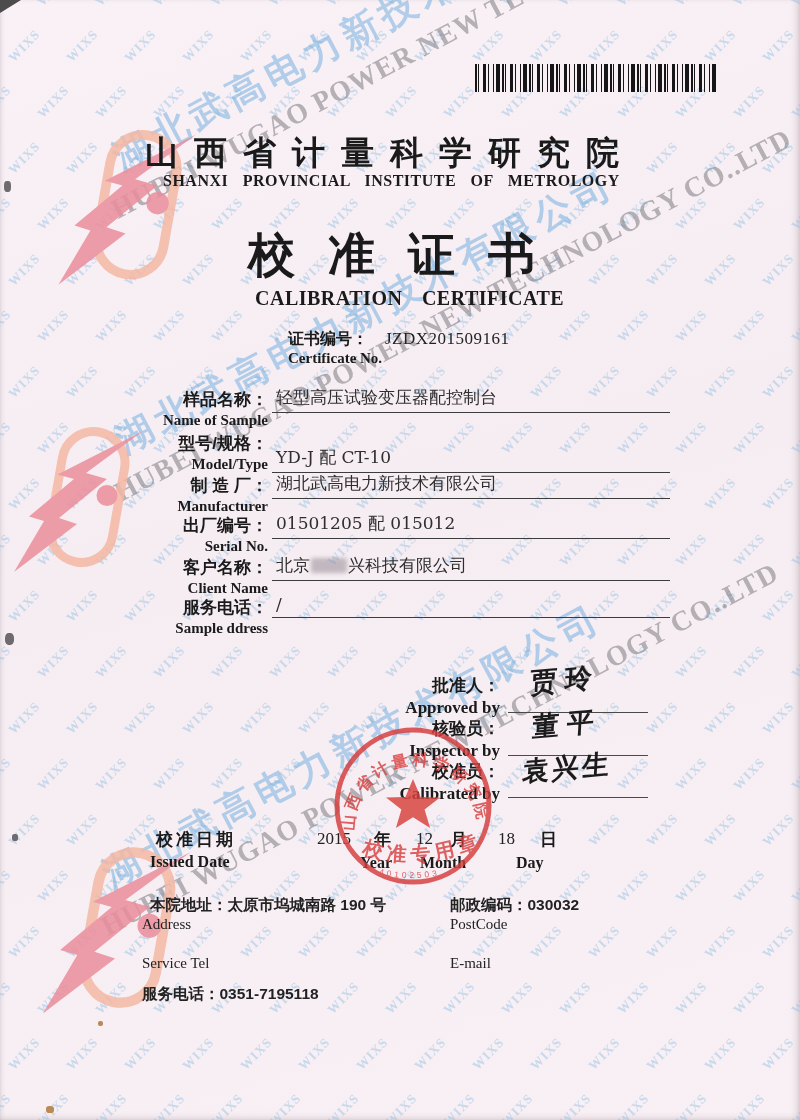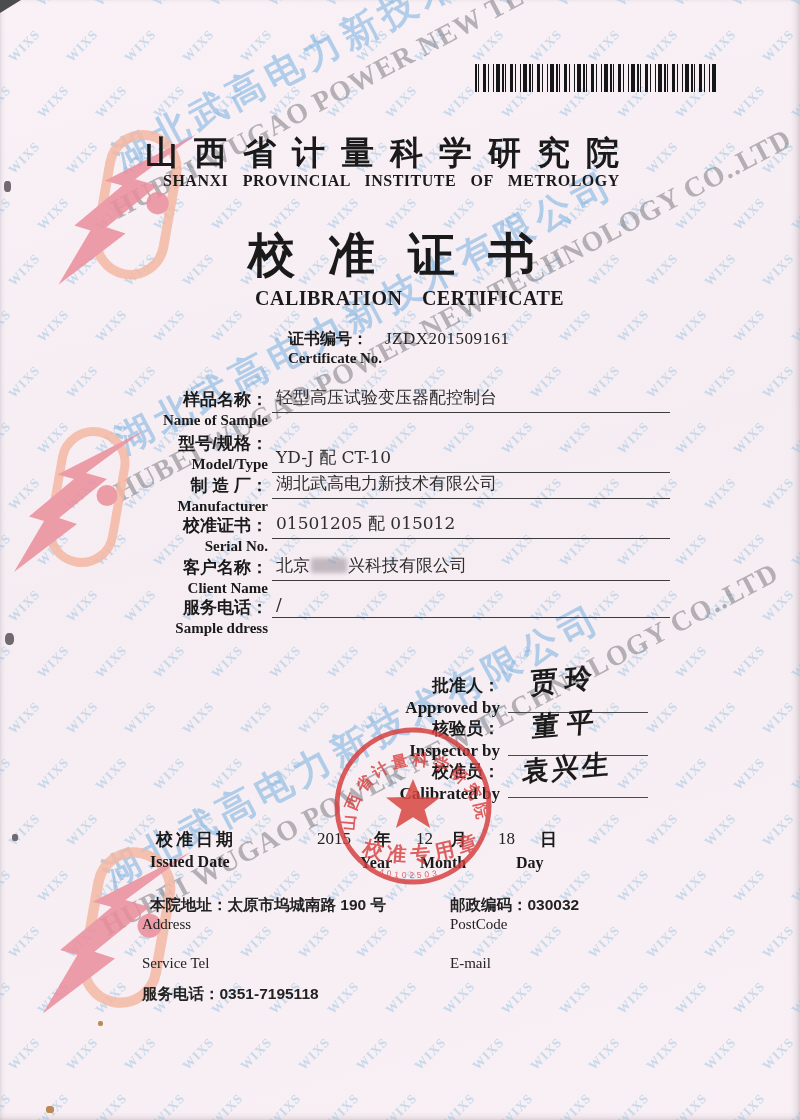--- a/index.html
+++ b/index.html
@@ -434,21 +434,21 @@
   <div class="f-value" style="top:386px;">轻型高压试验变压器配控制台</div>
 
   <div class="f-label-cn" style="top:432px;">型号/规格：</div>
   <div class="f-label-en" style="top:456px;">Model/Type</div>
   <div class="f-value" style="top:446px;">YD-J 配 CT-10</div>
 
   <div class="f-label-cn" style="top:474px;">制 造 厂：</div>
   <div class="f-label-en" style="top:498px;">Manufacturer</div>
   <div class="f-value" style="top:472px;">湖北武高电力新技术有限公司</div>
 
-  <div class="f-label-cn" style="top:514px;">校准证书：</div>
+  <div class="f-label-cn" style="top:514px;">出厂编号：</div>
   <div class="f-label-en" style="top:538px;">Serial No.</div>
   <div class="f-value" style="top:512px;">01501205 配 015012</div>
 
   <div class="f-label-cn" style="top:556px;">客户名称：</div>
   <div class="f-label-en" style="top:580px;">Client Name</div>
   <div class="f-value" style="top:554px;"><span>北京</span><span class="redacted"></span><span>兴科技有限公司</span></div>
 
   <div class="f-label-cn" style="top:596px;">服务电话：</div>
   <div class="f-label-en" style="top:620px;">Sample  ddress</div>
   <div class="f-value" style="top:594px;">/</div>

